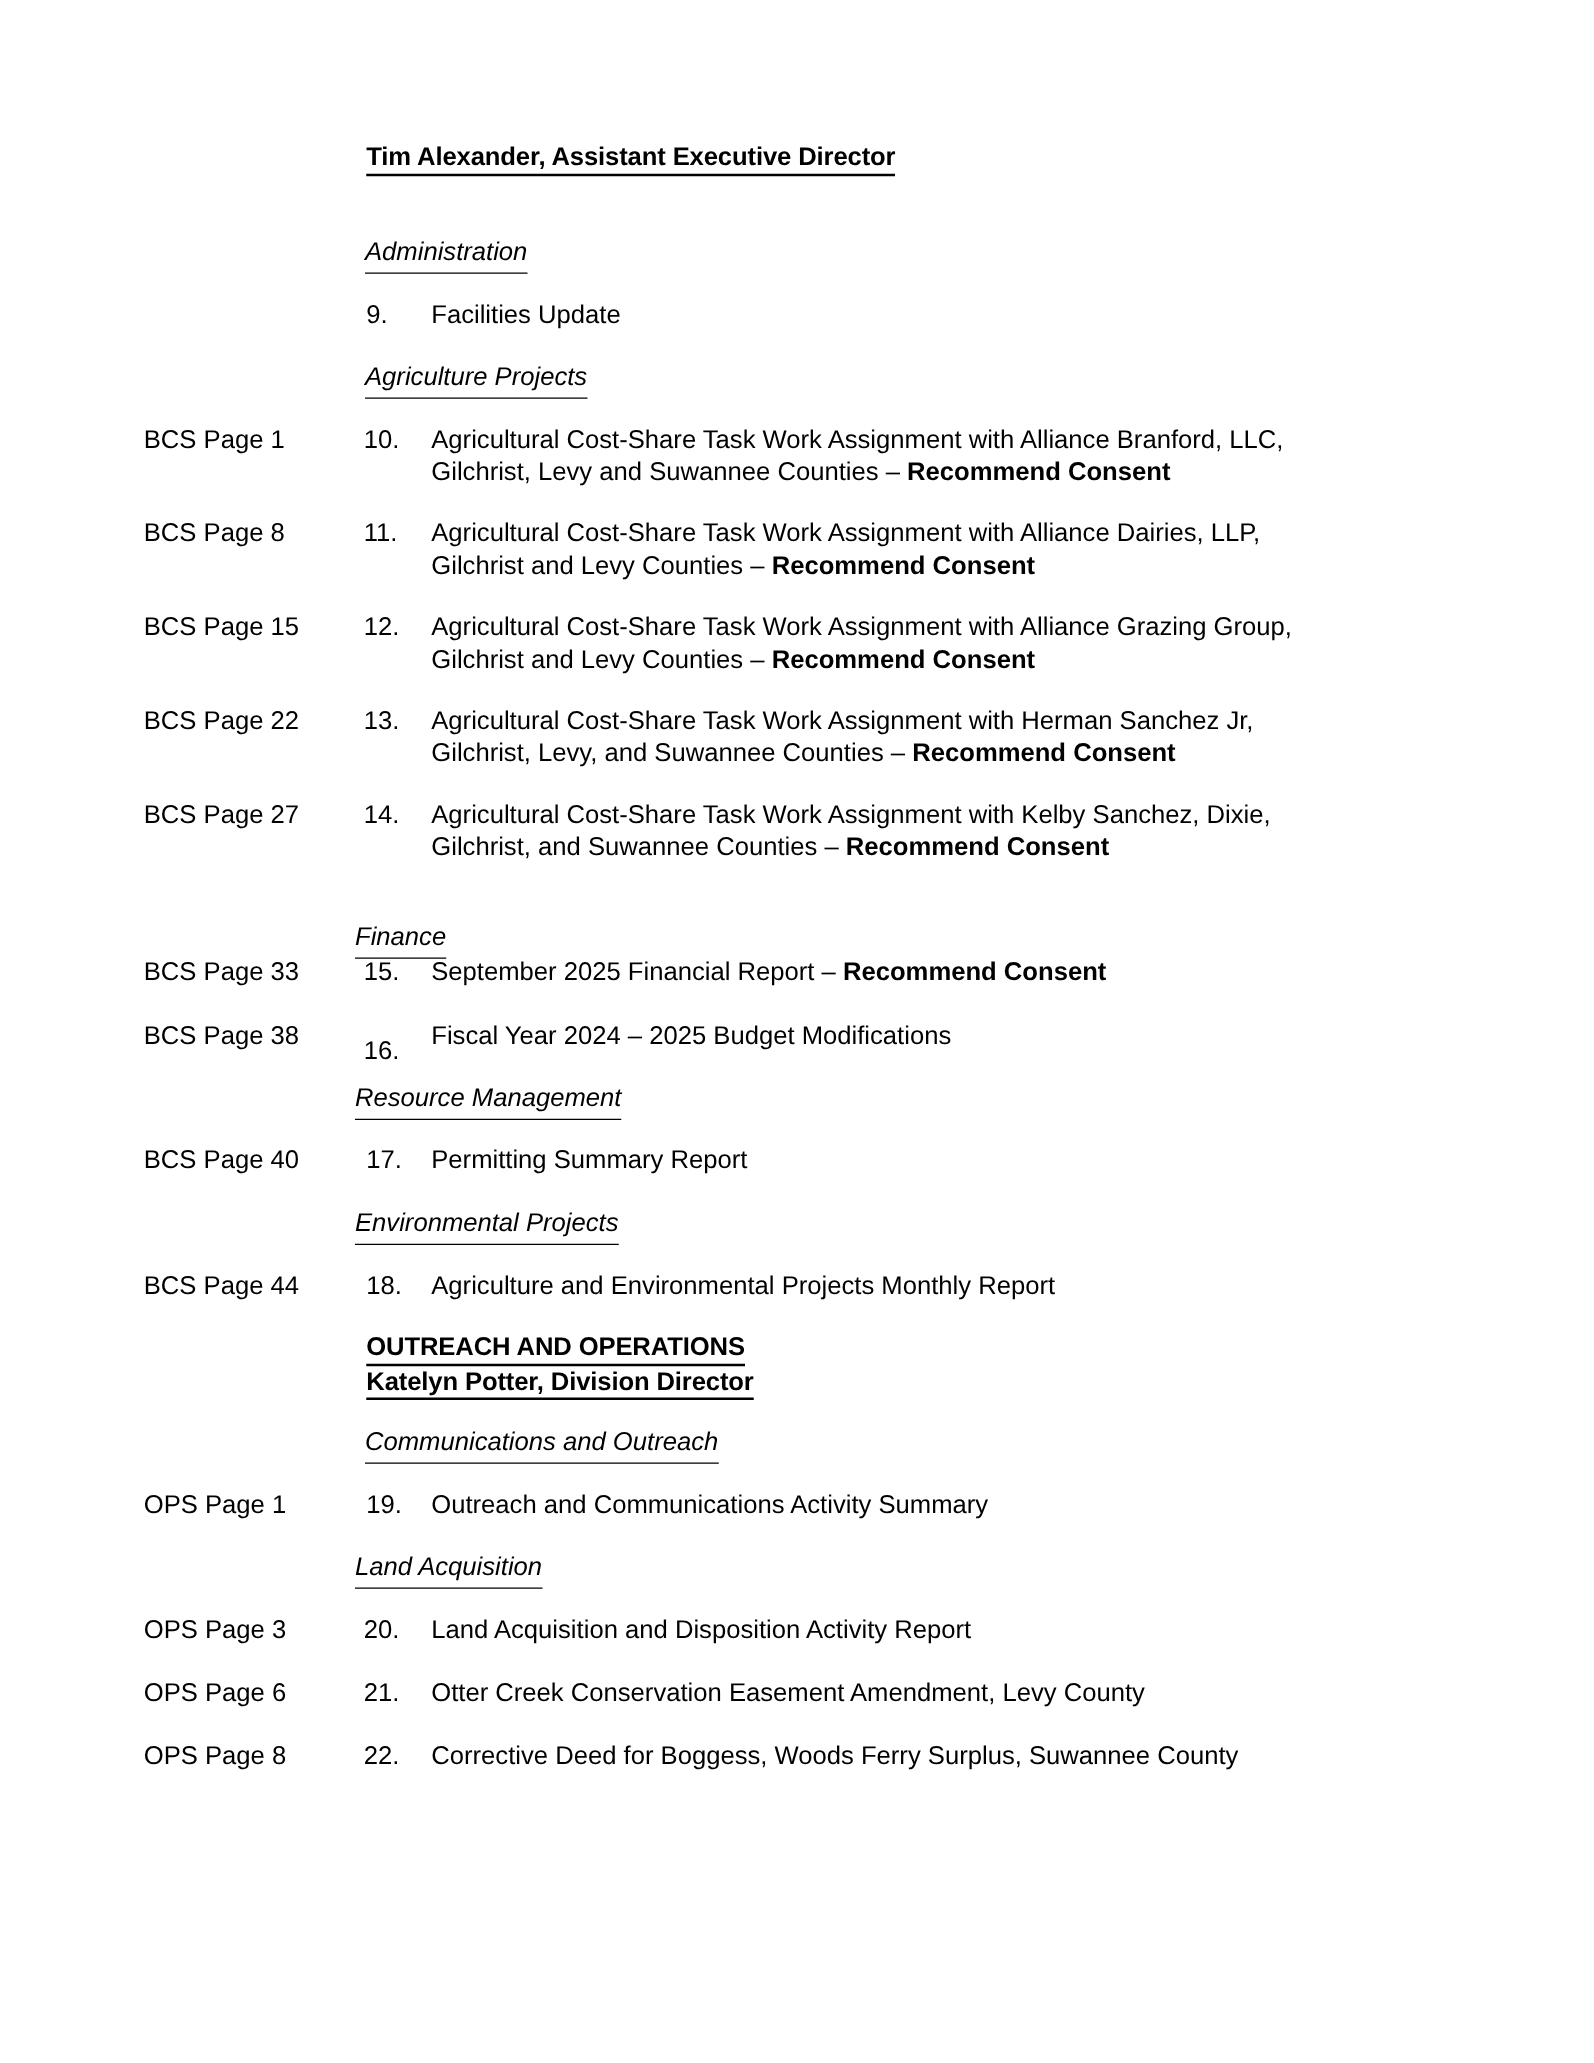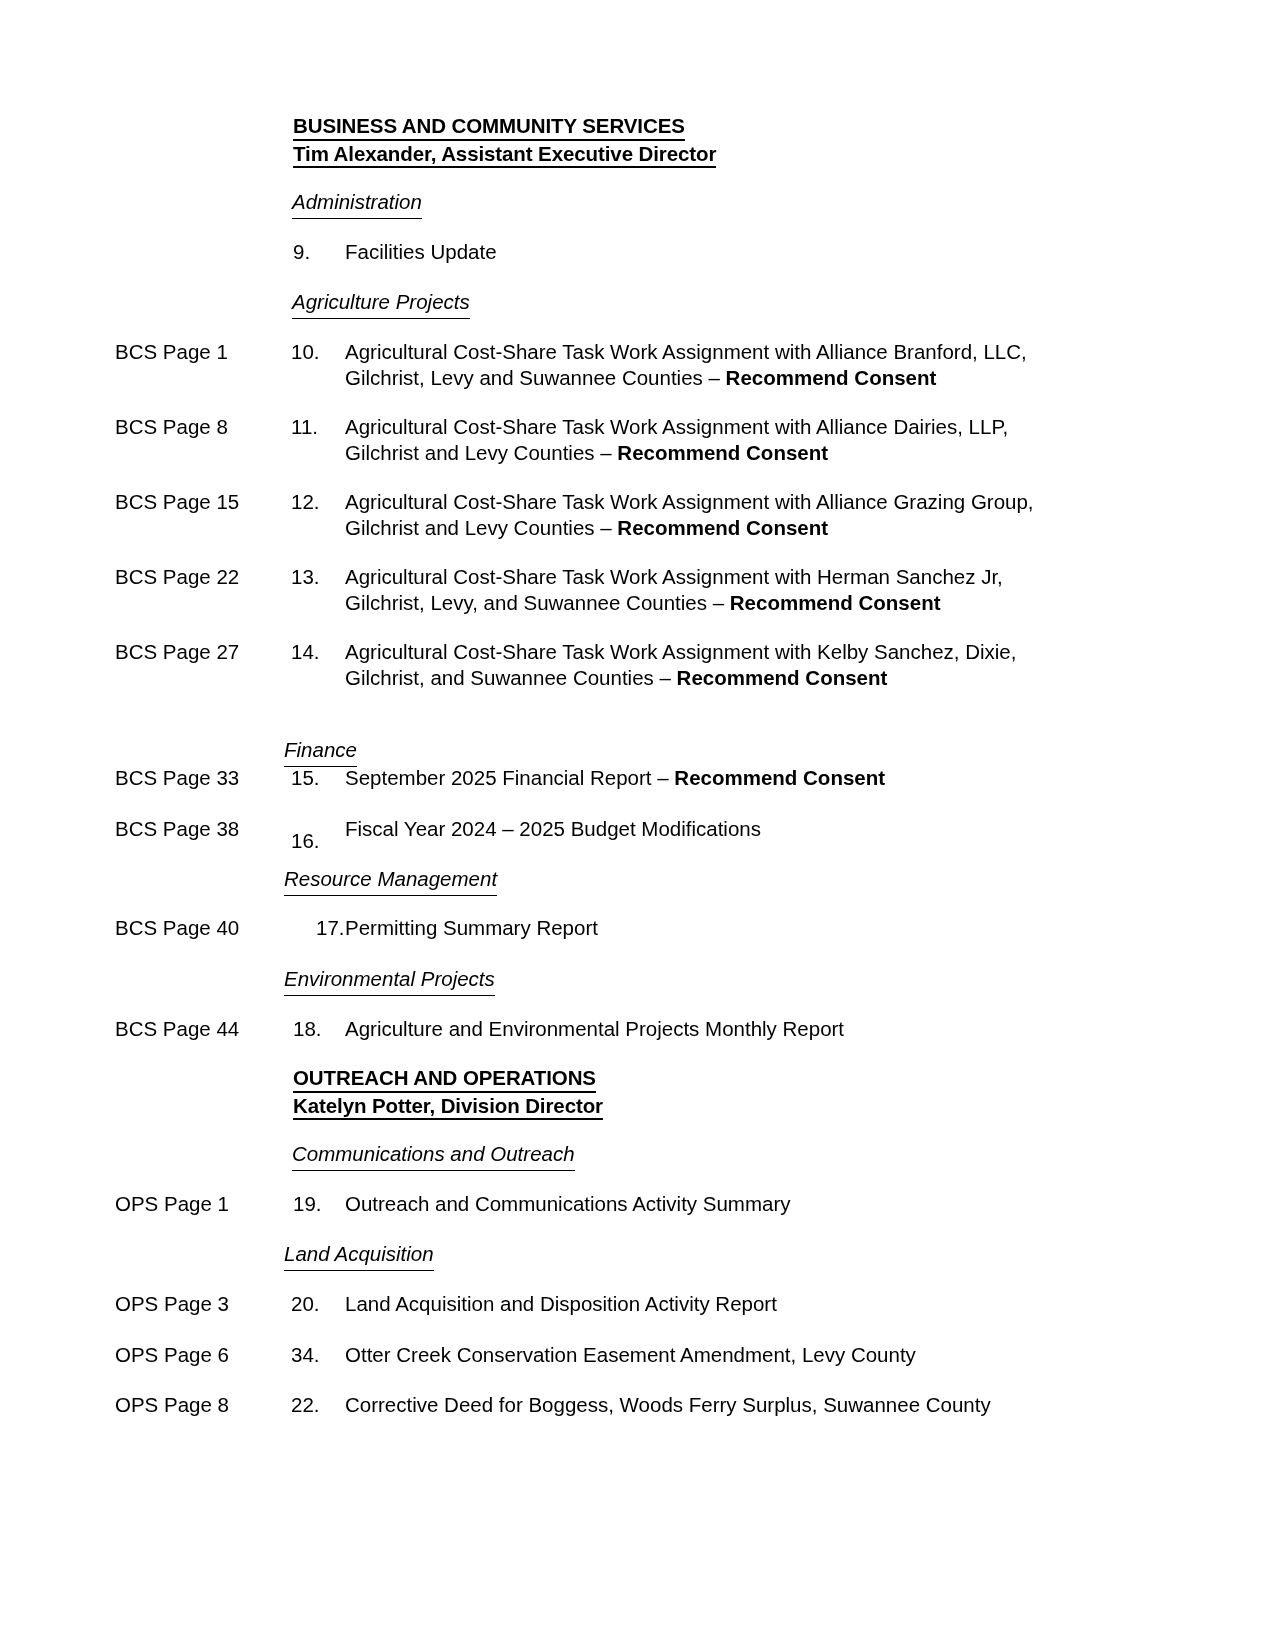--- a/index.html
+++ b/index.html
@@ -87,21 +87,20 @@
     font-weight: bold;
   }
   .nowrapline { white-space: nowrap; }
 </style>
 </head>
 <body>
 
 <div class="page">
 
   <div class="division-header" style="top:113px;">
-    <span class="dh-line">BUSINESS AND COMMUNITY SERVICES</span>
     <span class="dh-line">Tim Alexander, Assistant Executive Director</span>
   </div>
 
   <div class="section-heading" style="left:292px; top:189px;">Administration</div>
 
   <div class="agenda-row" style="top:239px;">
     <span class="pageref"></span>
     <span class="itemnum" style="left:293px;">9.</span>
     <span class="itemtext">Facilities Update</span>
   </div>
@@ -166,21 +165,21 @@
   <div class="agenda-row" style="top:816px;">
     <span class="pageref">BCS Page 38</span>
     <span class="itemnum" style="left:291px;margin-top:12px;">16.</span>
     <span class="itemtext">Fiscal Year 2024 – 2025 Budget Modifications</span>
   </div>
 
   <div class="section-heading" style="left:284px; top:866px;">Resource Management</div>
 
   <div class="agenda-row" style="top:915px;">
     <span class="pageref">BCS Page 40</span>
-    <span class="itemnum" style="left:293px;margin-left:23px;">17.</span>
+    <span class="itemnum" style="left:293px;">17.</span>
     <span class="itemtext">Permitting Summary Report</span>
   </div>
 
   <div class="section-heading" style="left:284px; top:966px;">Environmental Projects</div>
 
   <div class="agenda-row" style="top:1016px;">
     <span class="pageref">BCS Page 44</span>
     <span class="itemnum" style="left:293px;">18.</span>
     <span class="itemtext">Agriculture and Environmental Projects Monthly Report</span>
   </div>
@@ -201,21 +200,21 @@
   <div class="section-heading" style="left:284px; top:1241px;">Land Acquisition</div>
 
   <div class="agenda-row" style="top:1291px;">
     <span class="pageref">OPS Page 3</span>
     <span class="itemnum" style="left:291px;">20.</span>
     <span class="itemtext">Land Acquisition and Disposition Activity Report</span>
   </div>
 
   <div class="agenda-row" style="top:1342px;">
     <span class="pageref">OPS Page 6</span>
-    <span class="itemnum" style="left:291px;">34.</span>
+    <span class="itemnum" style="left:291px;">21.</span>
     <span class="itemtext">Otter Creek Conservation Easement Amendment, Levy County</span>
   </div>
 
   <div class="agenda-row" style="top:1392px;">
     <span class="pageref">OPS Page 8</span>
     <span class="itemnum" style="left:291px;">22.</span>
     <span class="itemtext">Corrective Deed for Boggess, Woods Ferry Surplus, Suwannee County</span>
   </div>
 
 </div>

